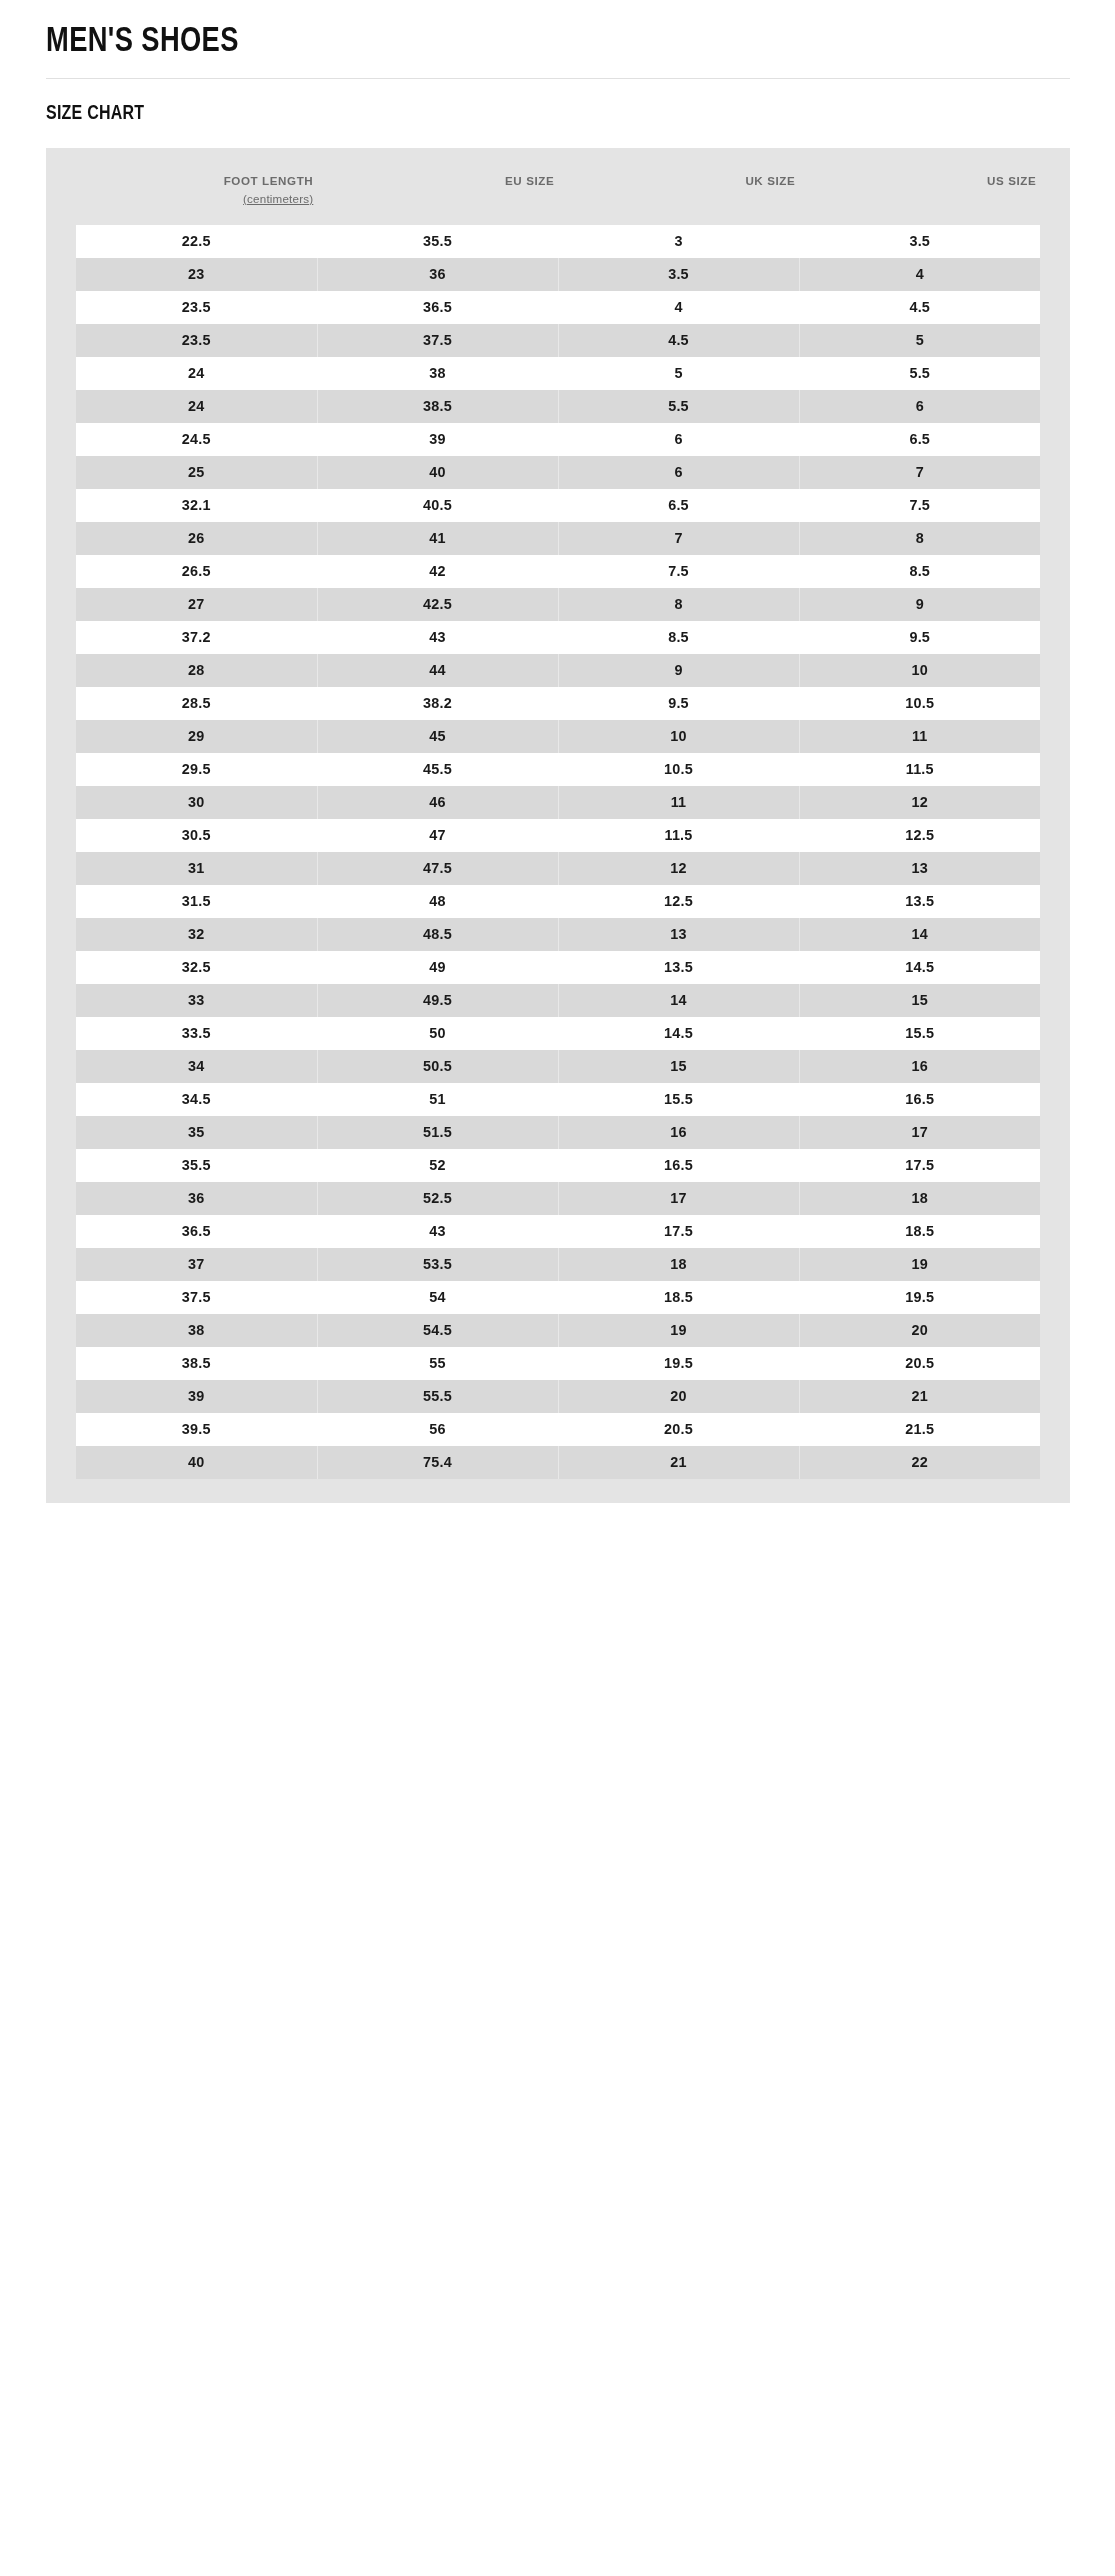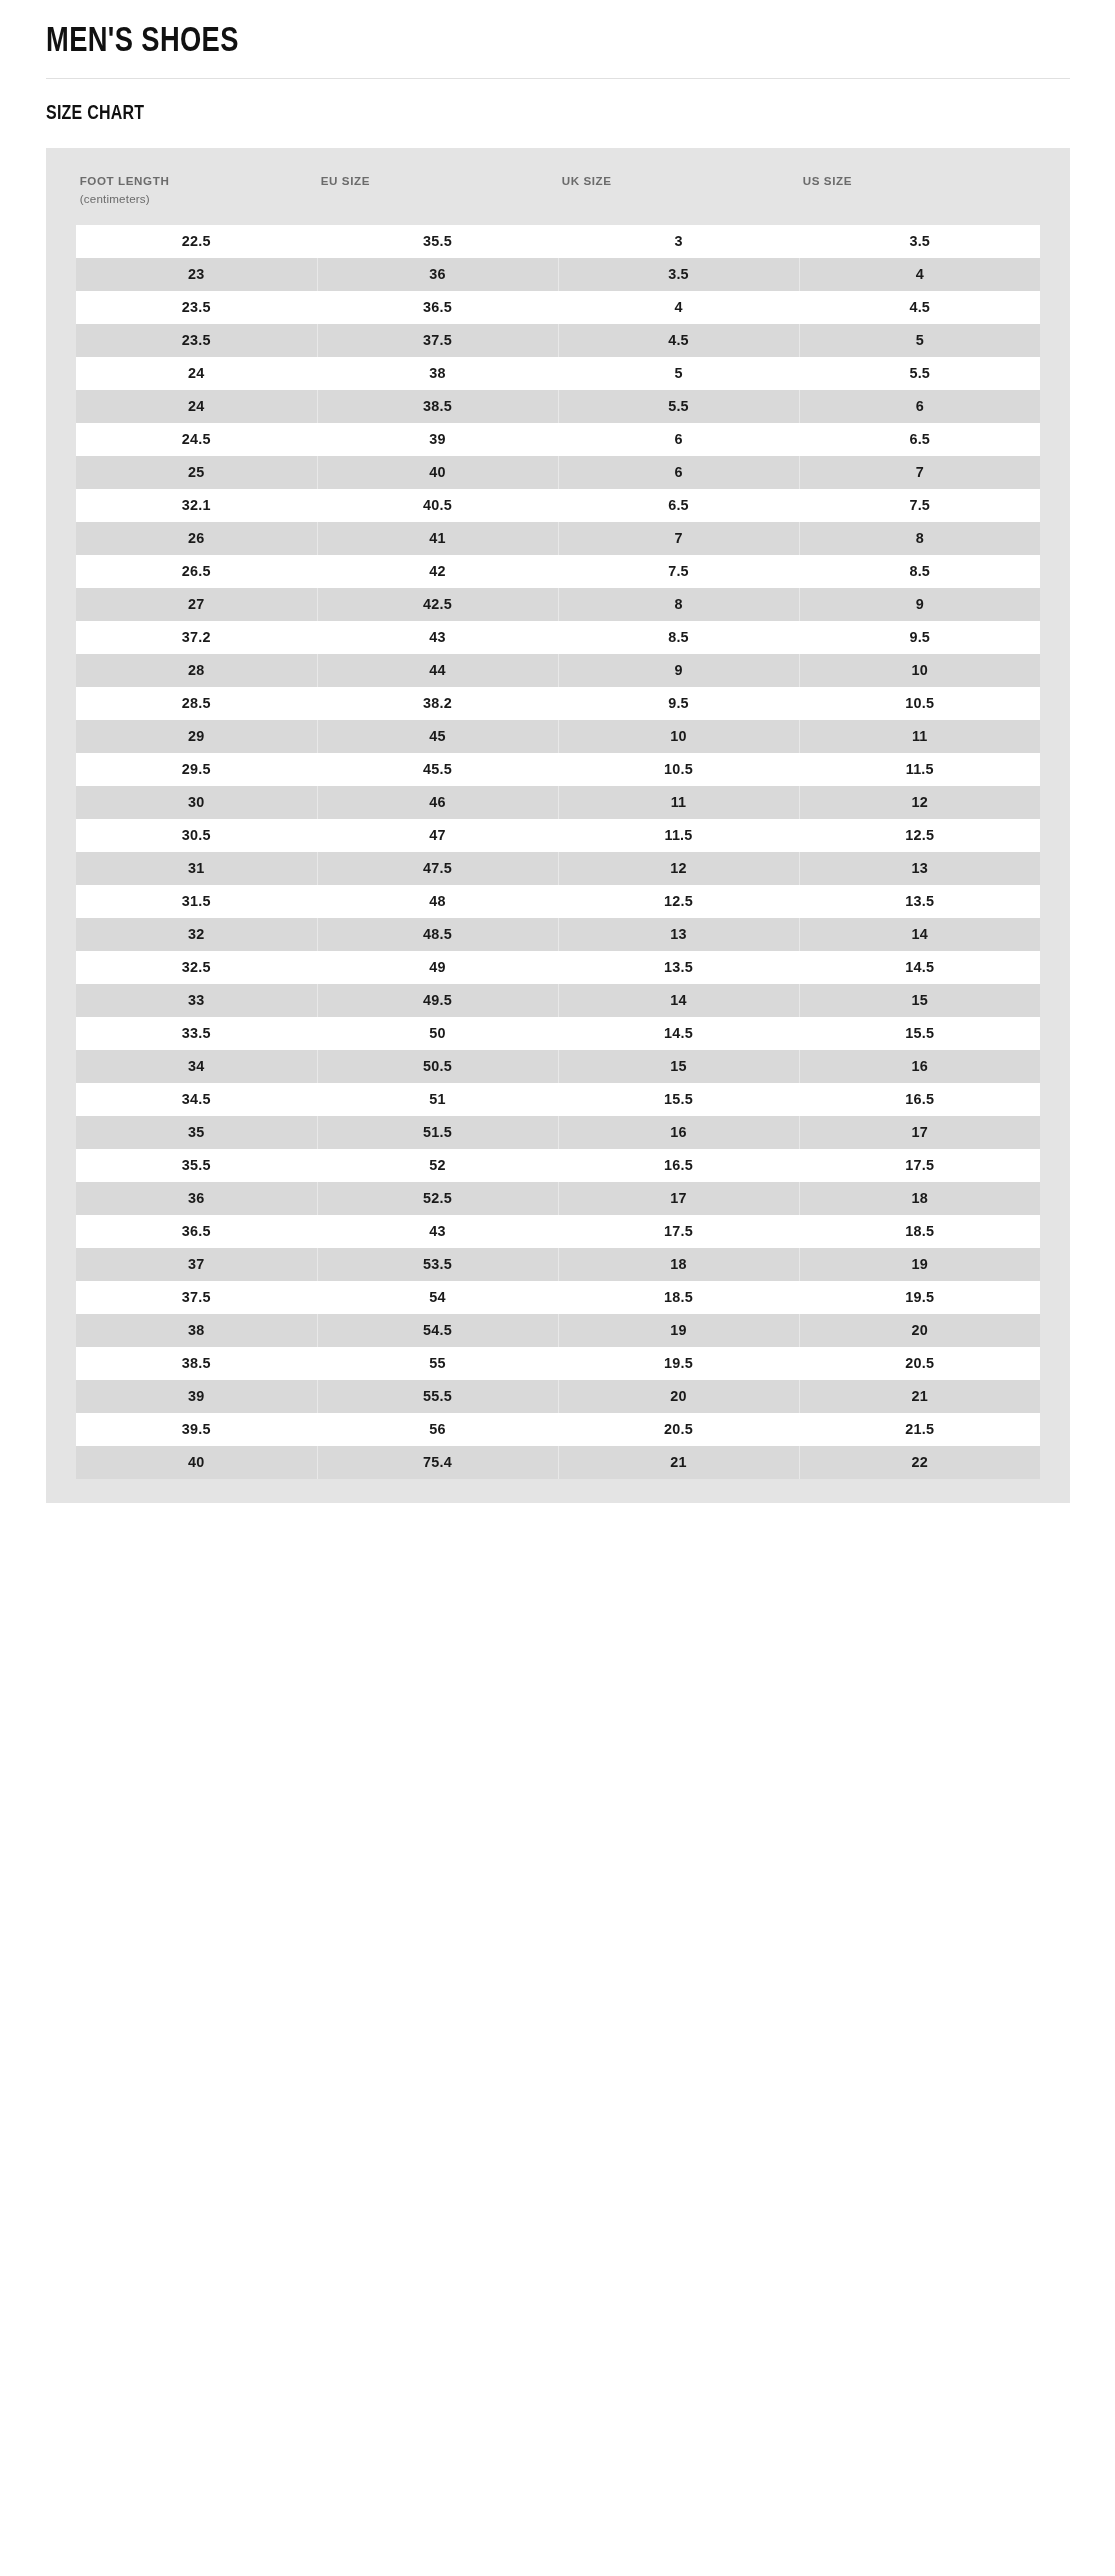--- a/index.html
+++ b/index.html
@@ -67,32 +67,33 @@
     border-collapse: collapse;
     table-layout: fixed;
   }
 
   .size-table th {
     background: #e4e4e4;
     color: #6b6b6b;
     font-size: 11.6px;
     font-weight: bold;
     letter-spacing: 0.6px;
-    text-align: left;
+    text-align: right;
     padding: 3.7px 3.7px 16.7px 3.7px;
     vertical-align: top;
     line-height: 1.55;
   }
 
   .th-sub {
     display: block;
     font-weight: normal;
     letter-spacing: 0.2px;
     text-transform: none;
     font-size: 11.6px;
+    text-decoration: underline;
   }
 
   .size-table td {
     font-family: "Liberation Sans Narrow", "Liberation Sans", sans-serif;
     font-size: 14.4px;
     font-weight: bold;
     color: #1a1a1a;
     text-align: center;
     height: 33px;
     border-right: 1.9px solid #ffffff;

